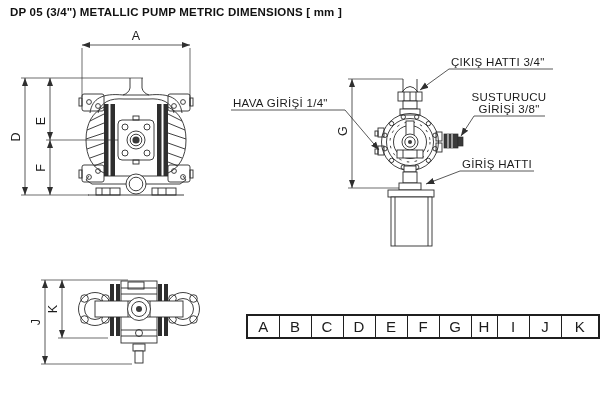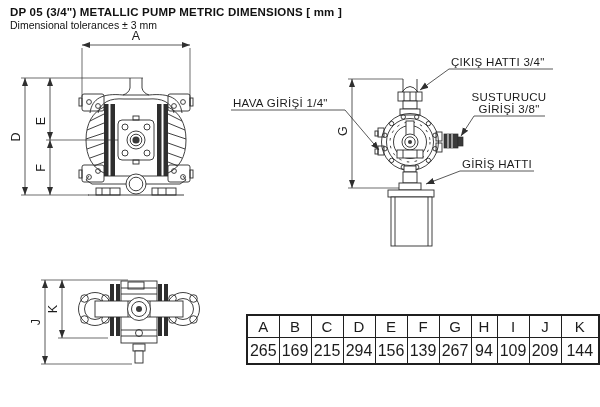--- a/index.html
+++ b/index.html
@@ -23,21 +23,20 @@
             padding:0;font-weight:normal;color:#1c1c1c;overflow:hidden;}
   #dimtable th{height:21px;font-size:15px;}
   #dimtable td{height:25px;font-size:16px;}
   #dimtable{border:2px solid #1f1f1f;}
 </style>
 </head>
 <body>
 
 <div id="page">
   <div id="title">DP 05 (3/4") METALLIC PUMP METRIC DIMENSIONS [ mm ]</div>
-  <div id="subtitle">Dimensional tolerances ± 3 mm</div>
 
   <svg width="600" height="407" viewBox="0 0 600 407">
     <defs>
       <marker id="arr" viewBox="0 0 10 10" refX="9.3" refY="5" markerWidth="9" markerHeight="9" orient="auto-start-reverse" markerUnits="userSpaceOnUse">
         <path d="M0,1.5 L9.3,5 L0,8.5 Z" fill="#2f2f2f"></path>
       </marker>
     </defs>
 
     <g>
       <g>
@@ -255,28 +254,15 @@
       <th>C</th>
       <th>D</th>
       <th>E</th>
       <th>F</th>
       <th>G</th>
       <th>H</th>
       <th>I</th>
       <th>J</th>
       <th>K</th>
     </tr>
-    <tr>
-      <td>265</td>
-      <td>169</td>
-      <td>215</td>
-      <td>294</td>
-      <td>156</td>
-      <td>139</td>
-      <td>267</td>
-      <td>94</td>
-      <td>109</td>
-      <td>209</td>
-      <td>144</td>
-    </tr>
   </tbody>
     </table>
 </div>
 
 </body></html>

